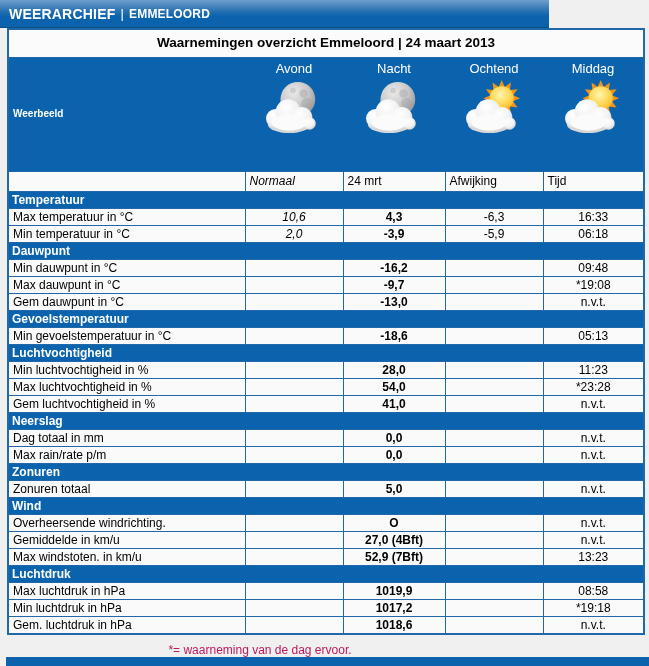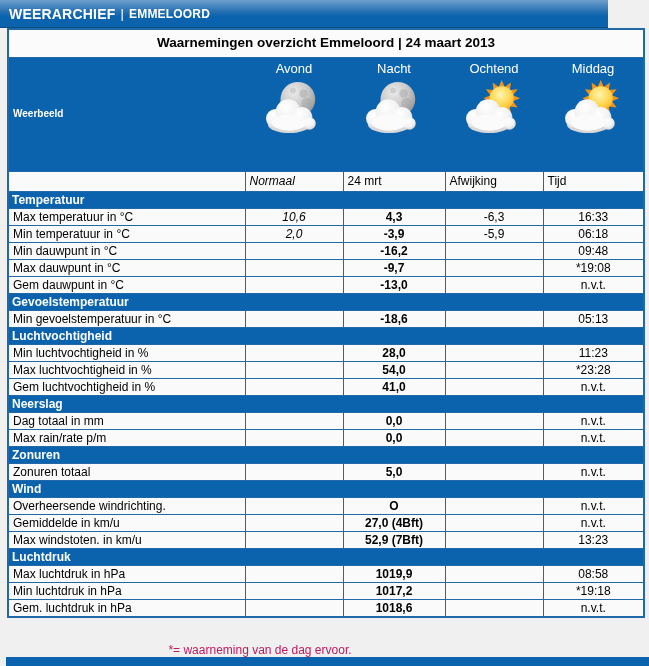--- a/index.html
+++ b/index.html
@@ -6,21 +6,21 @@
   html,body { width:649px; height:666px; }
   body {
     position:relative;
     background:#f0f0f0;
     font-family:"Liberation Sans", sans-serif;
     overflow:hidden;
   }
 
   
   .topbar {
-    position:absolute; top:0; left:0; width:608px; height:28px;
+    position:absolute; top:0; left:0; width:549px; height:28px;
     background:linear-gradient(to bottom, #6e9fce 0%, #2a72b2 40%, #0b63ae 60%, #0b63ae 100%);
     border-bottom:1px solid #094f85;
     color:#ffffff;
     display:flex; align-items:center;
     padding-left:9px;
   }
   .topbar .brand { font-weight:bold; font-size:14px; letter-spacing:.2px; }
   .topbar .sep   { font-weight:normal; font-size:13px; margin:0 5px; }
   .topbar .loc   { font-weight:bold; font-size:12.5px; letter-spacing:.2px; transform:scaleX(.96); transform-origin:left; }
 
@@ -206,20 +206,23 @@
           <td class="c-afw">-6,3</td>
           <td class="c-tijd">16:33</td>
         </tr>
         <tr class="data-row">
           <td class="c-label">Min temperatuur in °C</td>
           <td class="c-normaal">2,0</td>
           <td class="c-value">-3,9</td>
           <td class="c-afw">-5,9</td>
           <td class="c-tijd">06:18</td>
         </tr>
+        <tr class="section-row">
+          <td colspan="5">Dauwpunt</td>
+        </tr>
         <tr class="data-row">
           <td class="c-label">Min dauwpunt in °C</td>
           <td class="c-normaal"></td>
           <td class="c-value">-16,2</td>
           <td class="c-afw"></td>
           <td class="c-tijd">09:48</td>
         </tr>
         <tr class="data-row">
           <td class="c-label">Max dauwpunt in °C</td>
           <td class="c-normaal"></td>

